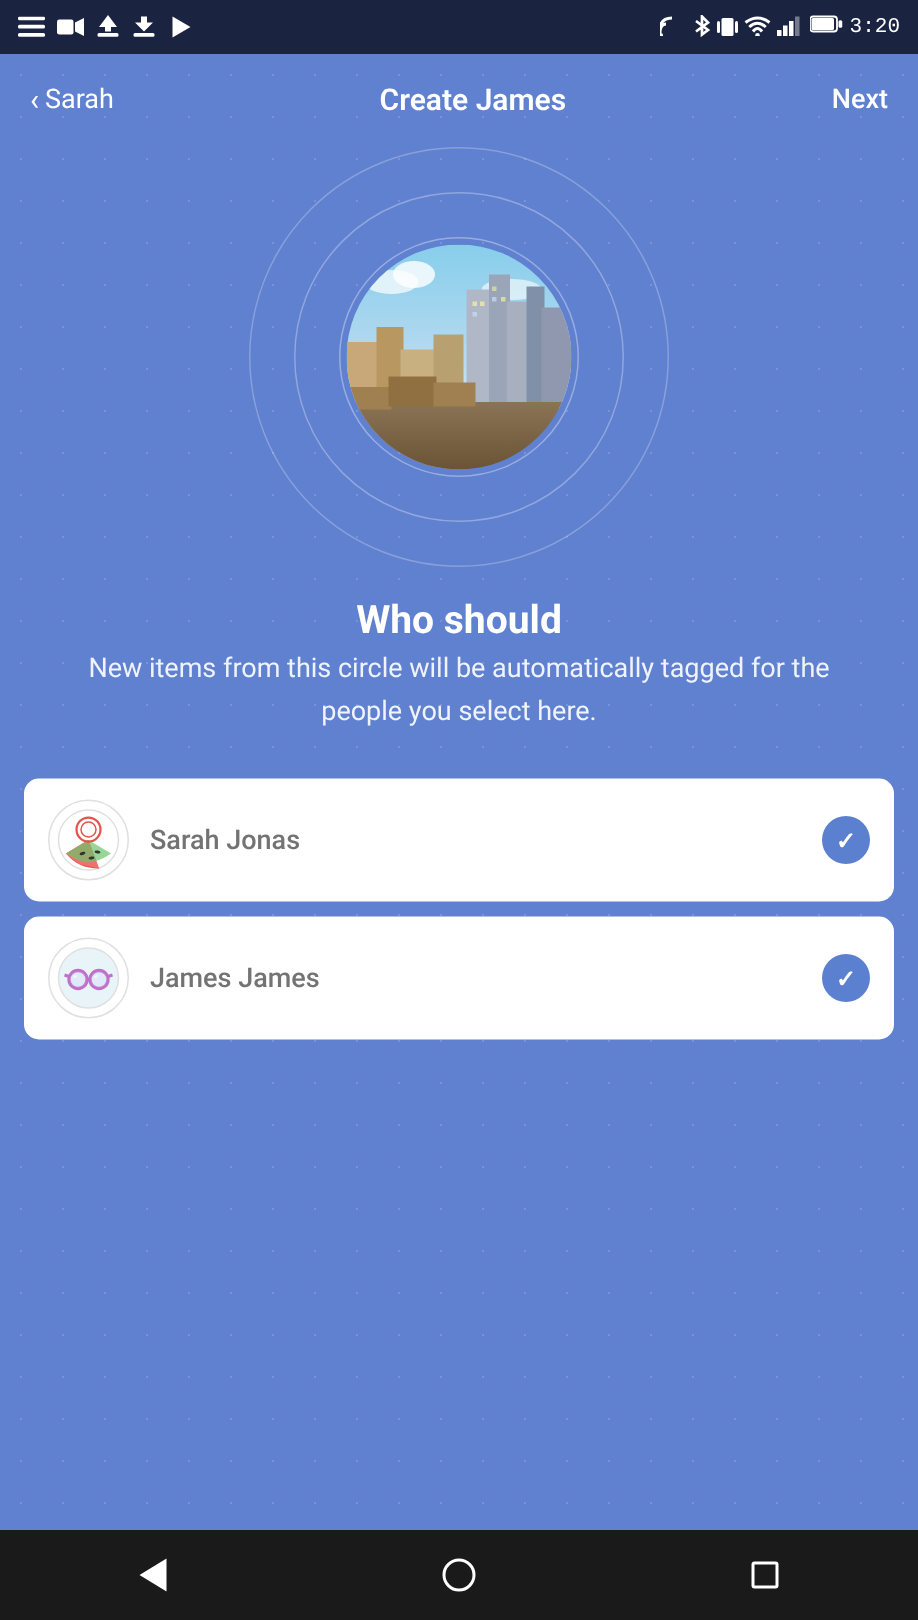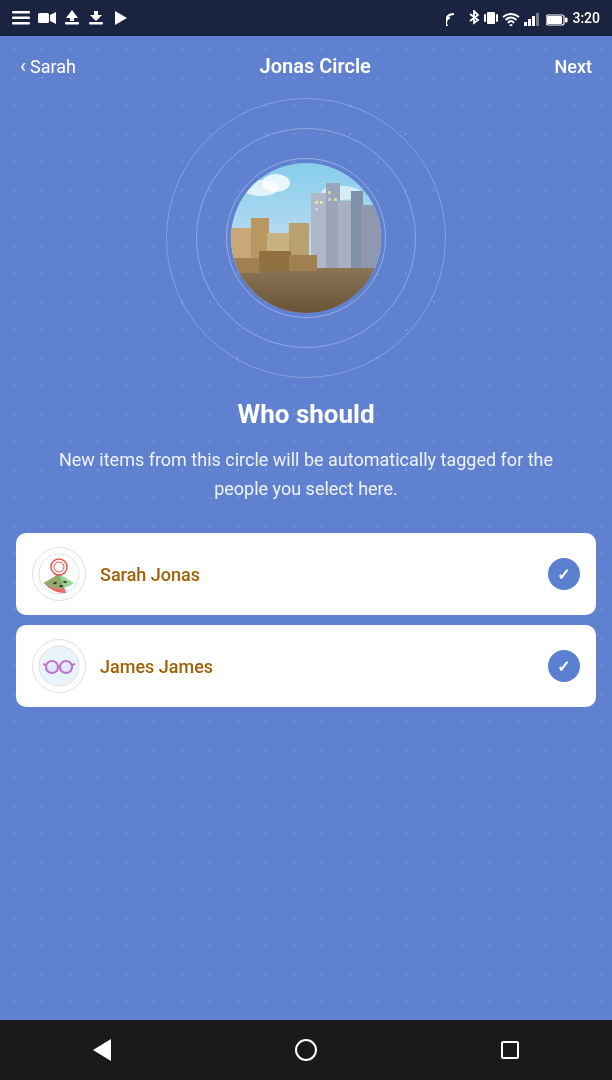--- a/index.html
+++ b/index.html
@@ -25,22 +25,23 @@
       padding: 0 12px;
       flex-shrink: 0;
     }
     .status-bar-left {
       display: flex;
       gap: 8px;
       align-items: center;
     }
     .status-bar-right {
       display: flex;
-      align-items: flex-end;
+      align-items: flex-start;
       gap: 4px;
+      font-family: Liberation Mono, monospace;
     }
     .status-time {
       color: #fff;
       font-size: 14px;
       font-weight: 500;
     }
 
     
     .main-content {
       flex: 1;
@@ -146,21 +147,20 @@
       position: relative;
       z-index: 1;
       text-align: center;
       padding: 20px 40px 10px;
     }
     .main-heading {
       color: #fff;
       font-size: 26px;
       font-weight: 700;
       line-height: 1.3;
-      margin-bottom: 14px;
     }
     .sub-text {
       color: rgba(255,255,255,0.9);
       font-size: 18px;
       line-height: 1.6;
     }
 
     
     .contact-list {
       position: relative;
@@ -195,21 +195,21 @@
       display: flex;
       align-items: center;
       justify-content: center;
       overflow: hidden;
       background: #fff;
     }
 
     .contact-name {
       font-size: 18px;
       font-weight: 500;
-      color: #a16207;
+      color: #737373;
       text-align: right;
     }
 
     .check-circle {
       width: 32px;
       height: 32px;
       border-radius: 50%;
       background: #5b80d0;
       display: flex;
       align-items: center;
@@ -331,21 +331,21 @@
   </div>
 </div>
 
 <div class="main-content">
 
   <div class="top-nav">
     <div class="nav-back">
       <span style="font-size:20px;">‹</span>
       <span>Sarah</span>
     </div>
-    <span class="nav-title">Jonas Circle</span>
+    <span class="nav-title">Create James</span>
     <span class="nav-next">Next</span>
   </div>
 
   <div class="circles-area">
     <div class="ring-outer"></div>
     <div class="ring-middle"></div>
     <div class="ring-inner"></div>
     <div class="profile-photo">
       
       <svg viewBox="0 0 150 150" xmlns="http://www.w3.org/2000/svg" width="150" height="150">

